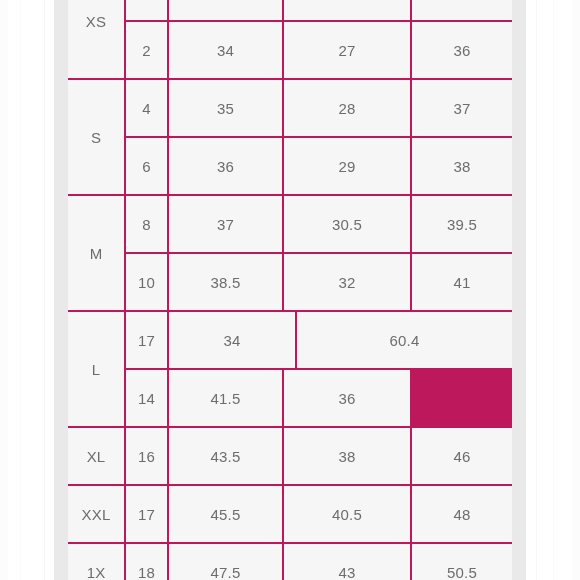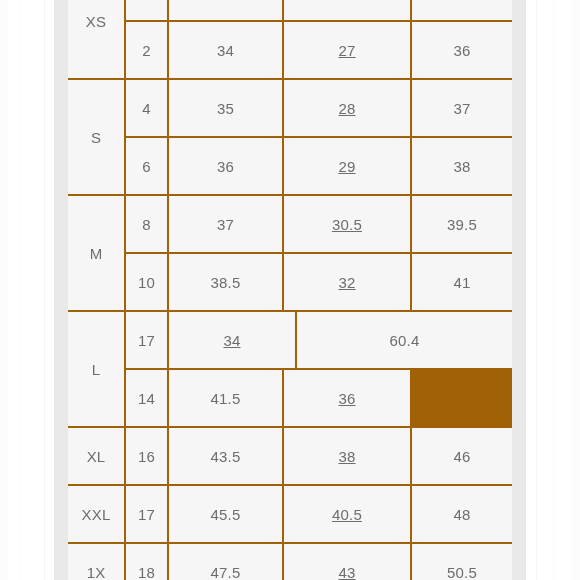--- a/index.html
+++ b/index.html
@@ -50,21 +50,21 @@
     background: #fafafa;
   }
 
   
   .chart-card {
     position: absolute;
     left: 68px;
     top: 0;
     width: 444px;
     height: 580px;
-    background: #a16207;
+    background: #be185d;
     overflow: hidden;
   }
 
   .chart-table {
     position: absolute;
     left: 0;
     
     top: -36px;
     width: 444px;
     border-collapse: separate;
@@ -115,21 +115,21 @@
     display: flex;
     align-items: center;
     justify-content: center;
     color: #6d6d6d;
     font-size: 15px;
     letter-spacing: 0.2px;
   }
 
   .c-num  { flex: 0 0 41px;  width: 41px; }
   .c-a    { flex: 0 0 113px; width: 113px; }
-  .c-b    { flex: 0 0 126px; width: 126px; text-decoration: underline; }
+  .c-b    { flex: 0 0 126px; width: 126px; }
   .c-c    { flex: 1 1 auto; }
 </style>
 </head>
 <body>
 
 <div class="screen">
 
   <div class="edge-stripe stripe-far-left"></div>
   <div class="edge-stripe stripe-left-white"></div>
   <div class="edge-stripe stripe-hairline-a"></div>

